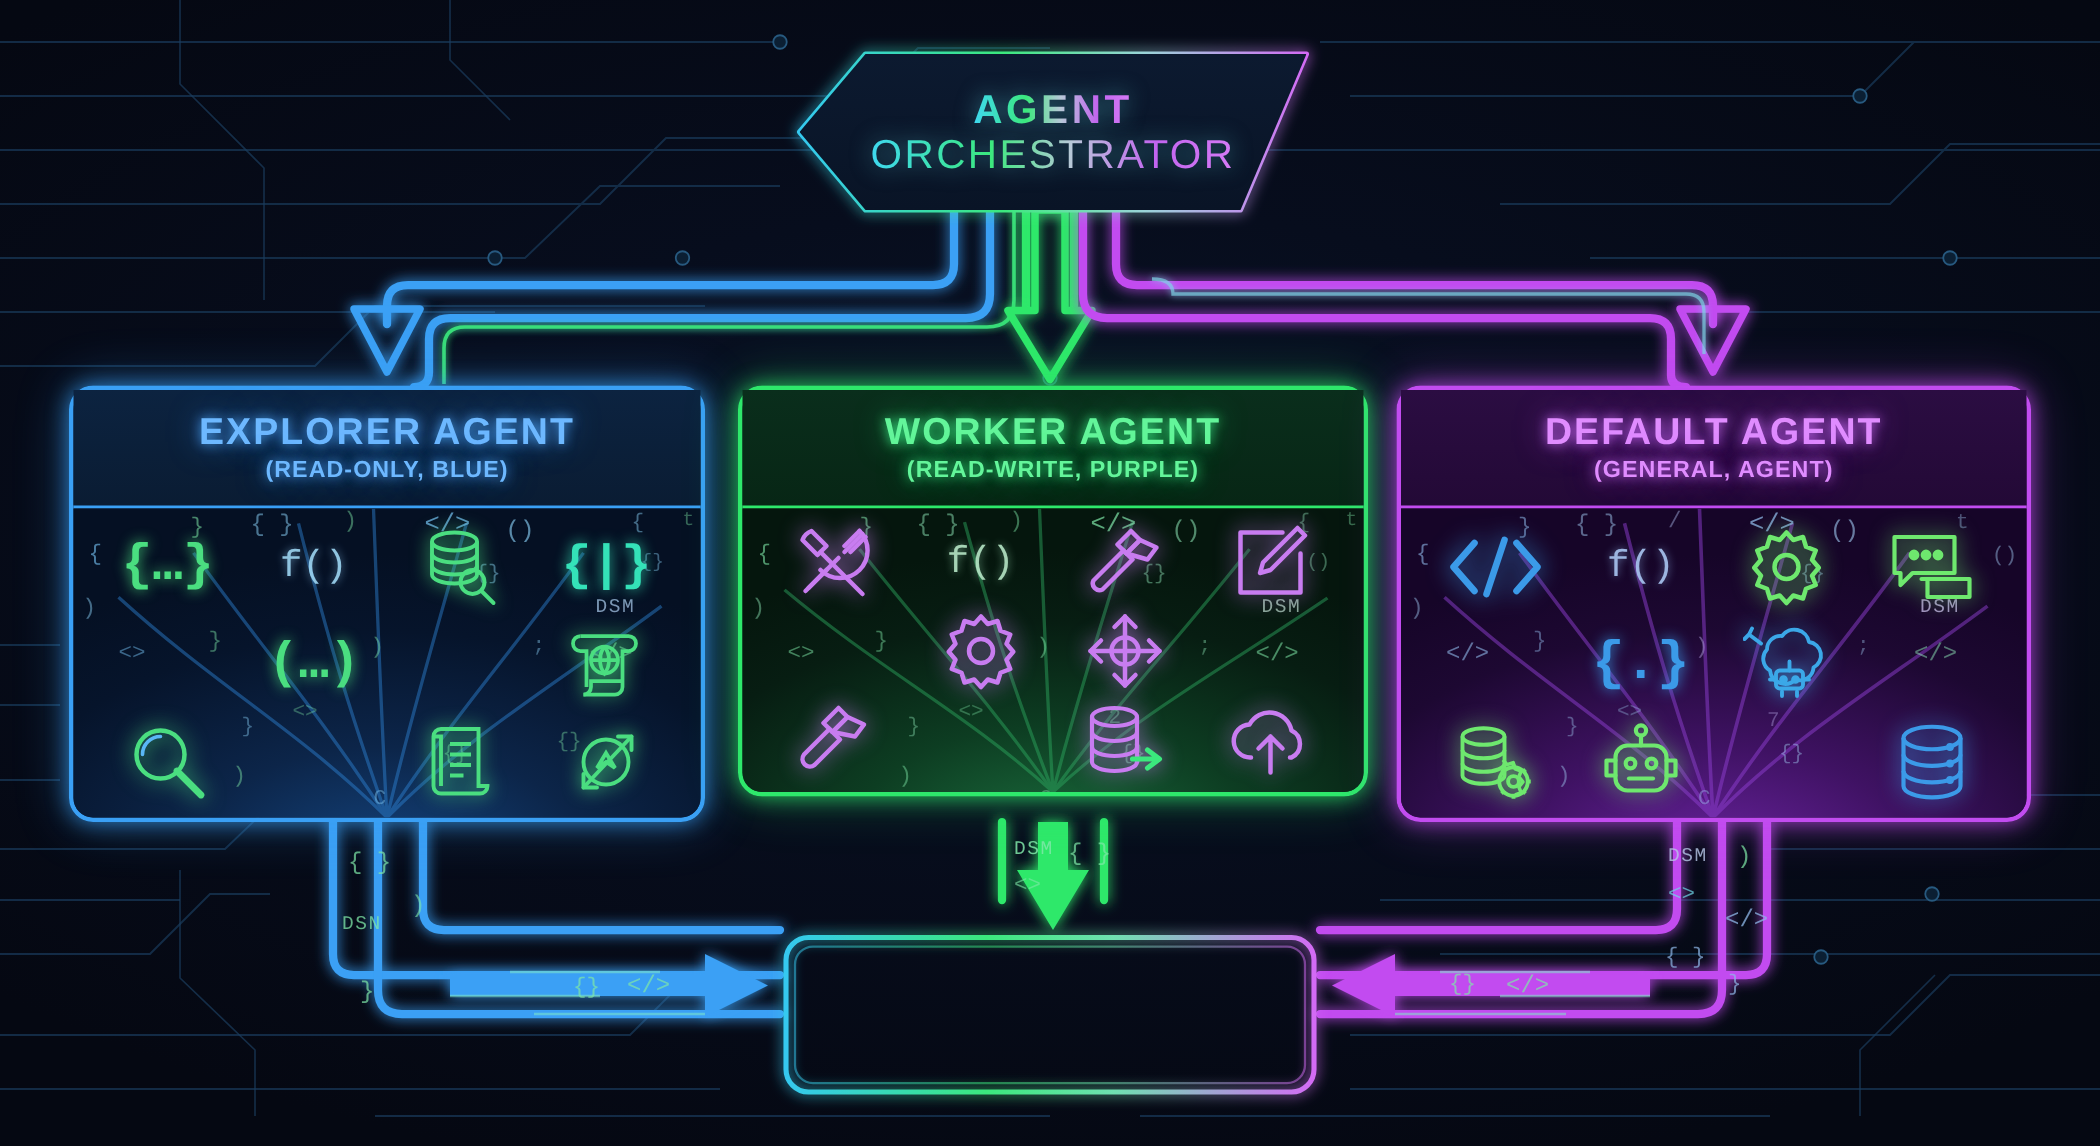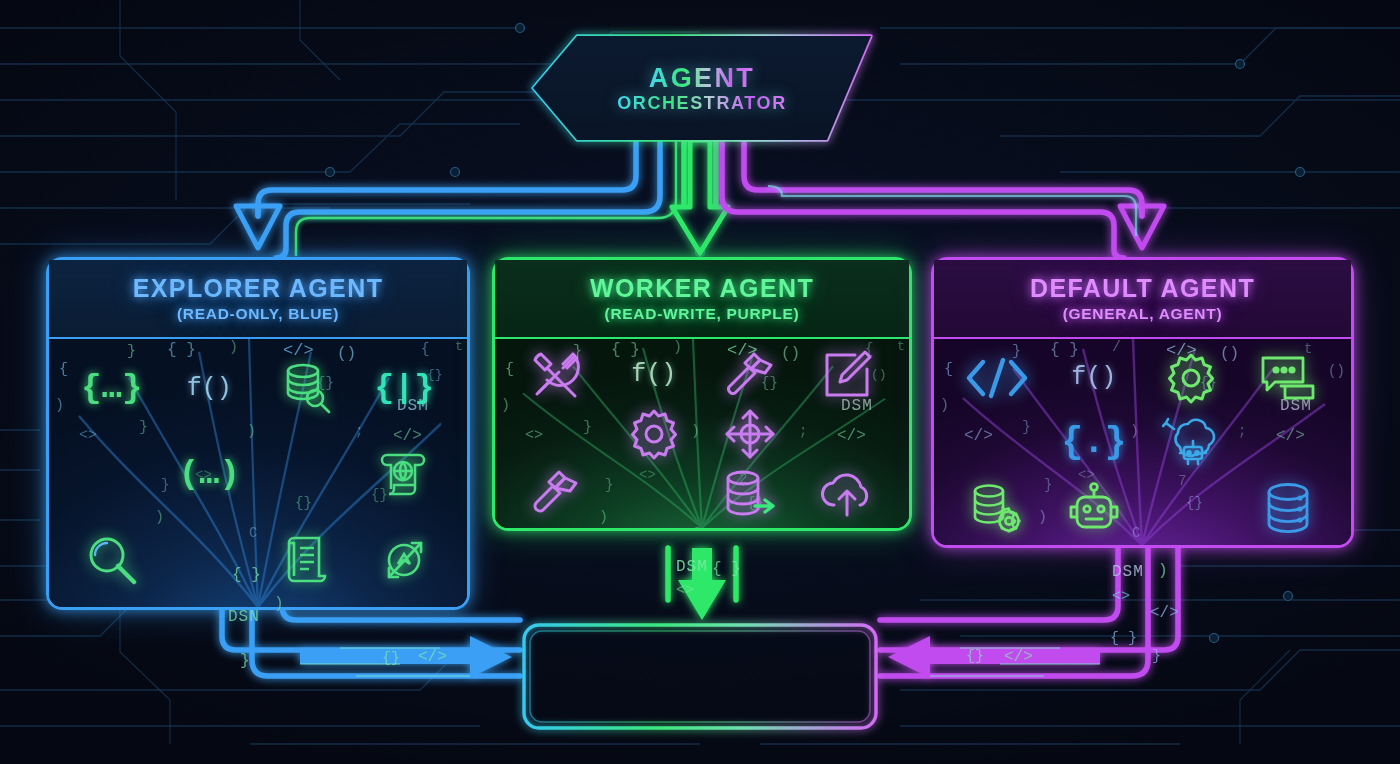--- a/index.html
+++ b/index.html
@@ -41,21 +41,21 @@
     font-size:15.5px;font-weight:bold;letter-spacing:.7px;
     margin-top:3px;
   }
   .body{
     position:absolute;left:0;right:0;top:79px;bottom:0;
     overflow:hidden;border-radius:0 0 13px 13px;
   }
 
   
   #p-explorer{
-    left:46px;top:257px;width:424px;height:353px;
+    left:46px;top:257px;width:424px;height:291px;
     border-color:#3aa0f5;
     background:linear-gradient(180deg,#0a1b33 0%,#071528 100%);
     box-shadow:0 0 14px rgba(58,160,245,.75),0 0 36px rgba(58,160,245,.33),inset 0 0 28px rgba(20,70,140,.45);
   }
   #p-explorer .hdr{border-bottom-color:#3aa0f5;background:linear-gradient(180deg,#0b2murk,#0b1e38);}
   #p-explorer .hdr{background:linear-gradient(180deg,#0c2340 0%,#0a1c33 100%);}
   #p-explorer .t1,#p-explorer .t2{color:#6db8ff;text-shadow:0 0 8px rgba(80,170,255,.95),0 0 20px rgba(60,150,255,.6);}
   #p-explorer .body{background:radial-gradient(ellipse 85% 100% at 50% 115%,#14447e 0%,#0c2549 38%,#06142b 75%,#051023 100%);}
 
   
@@ -87,21 +87,21 @@
   #orchestrator .hexfill{
     position:absolute;inset:0;
     clip-path:polygon(0% 50%,44px 0%,100% 0%,100% 0%,calc(100% - 44px) 100%,44px 100%);
   }
   #orchestrator .label{
     position:absolute;inset:0;
     display:flex;flex-direction:column;align-items:center;justify-content:center;
     line-height:1.04;
   }
   #orchestrator .l1{font-size:27px;font-weight:bold;letter-spacing:2.4px;}
-  #orchestrator .l2{font-size:18px;font-weight:bold;letter-spacing:1.6px;margin-top:2px;}
+  #orchestrator .l2{font-size:27px;font-weight:normal;letter-spacing:1.6px;margin-top:2px;}
   .grad-text{
     background:linear-gradient(90deg,#3fd8f0 0%,#3be87d 33%,#b8c8d8 55%,#c264ef 78%,#d57bf5 100%);
     -webkit-background-clip:text;background-clip:text;color:transparent;
     filter:drop-shadow(0 0 7px rgba(90,210,220,.55));
   }
 
   
   #results{
     position:absolute;left:524px;top:625px;width:352px;height:103px;
     border-radius:14px;
@@ -125,21 +125,21 @@
   .ic{display:flex;align-items:center;justify-content:center;}
   .ic svg{display:block;}
   .txtic{font-family:"Liberation Mono",monospace;font-weight:bold;}
 
   
   .confetti{position:absolute;inset:0;pointer-events:none;overflow:hidden;}
   .cf{position:absolute;font-family:"Liberation Mono",monospace;}
 
   .dsmlab{
     position:absolute;font-family:"Liberation Mono",monospace;
-    font-size:16px;letter-spacing:1px;
+    font-size:13px;letter-spacing:1px;
   }
 </style>
 </head>
 <body>
 
 <div id="stage">
 
   <svg class="circuit" width="1400" height="764" viewBox="0 0 1400 764">
     <defs>
       <linearGradient id="vig" x1="0" y1="0" x2="0" y2="1">

